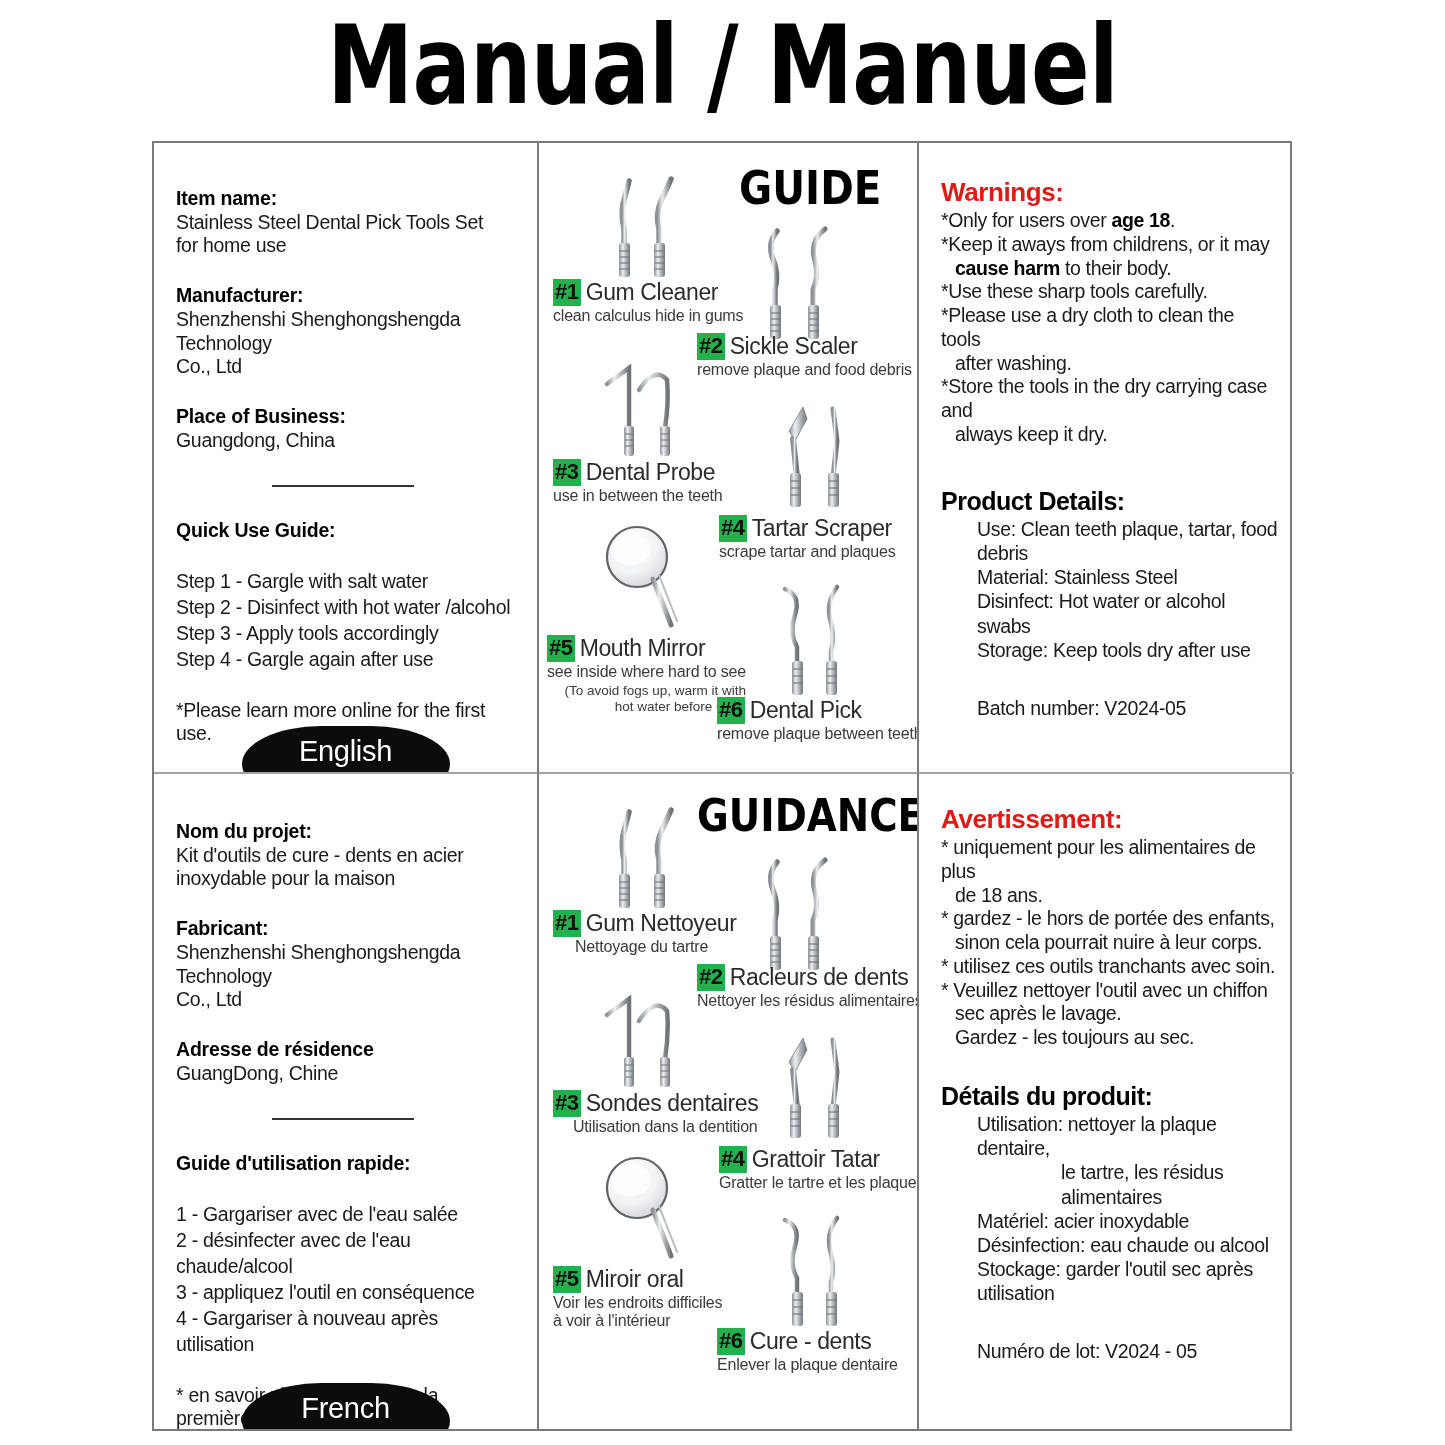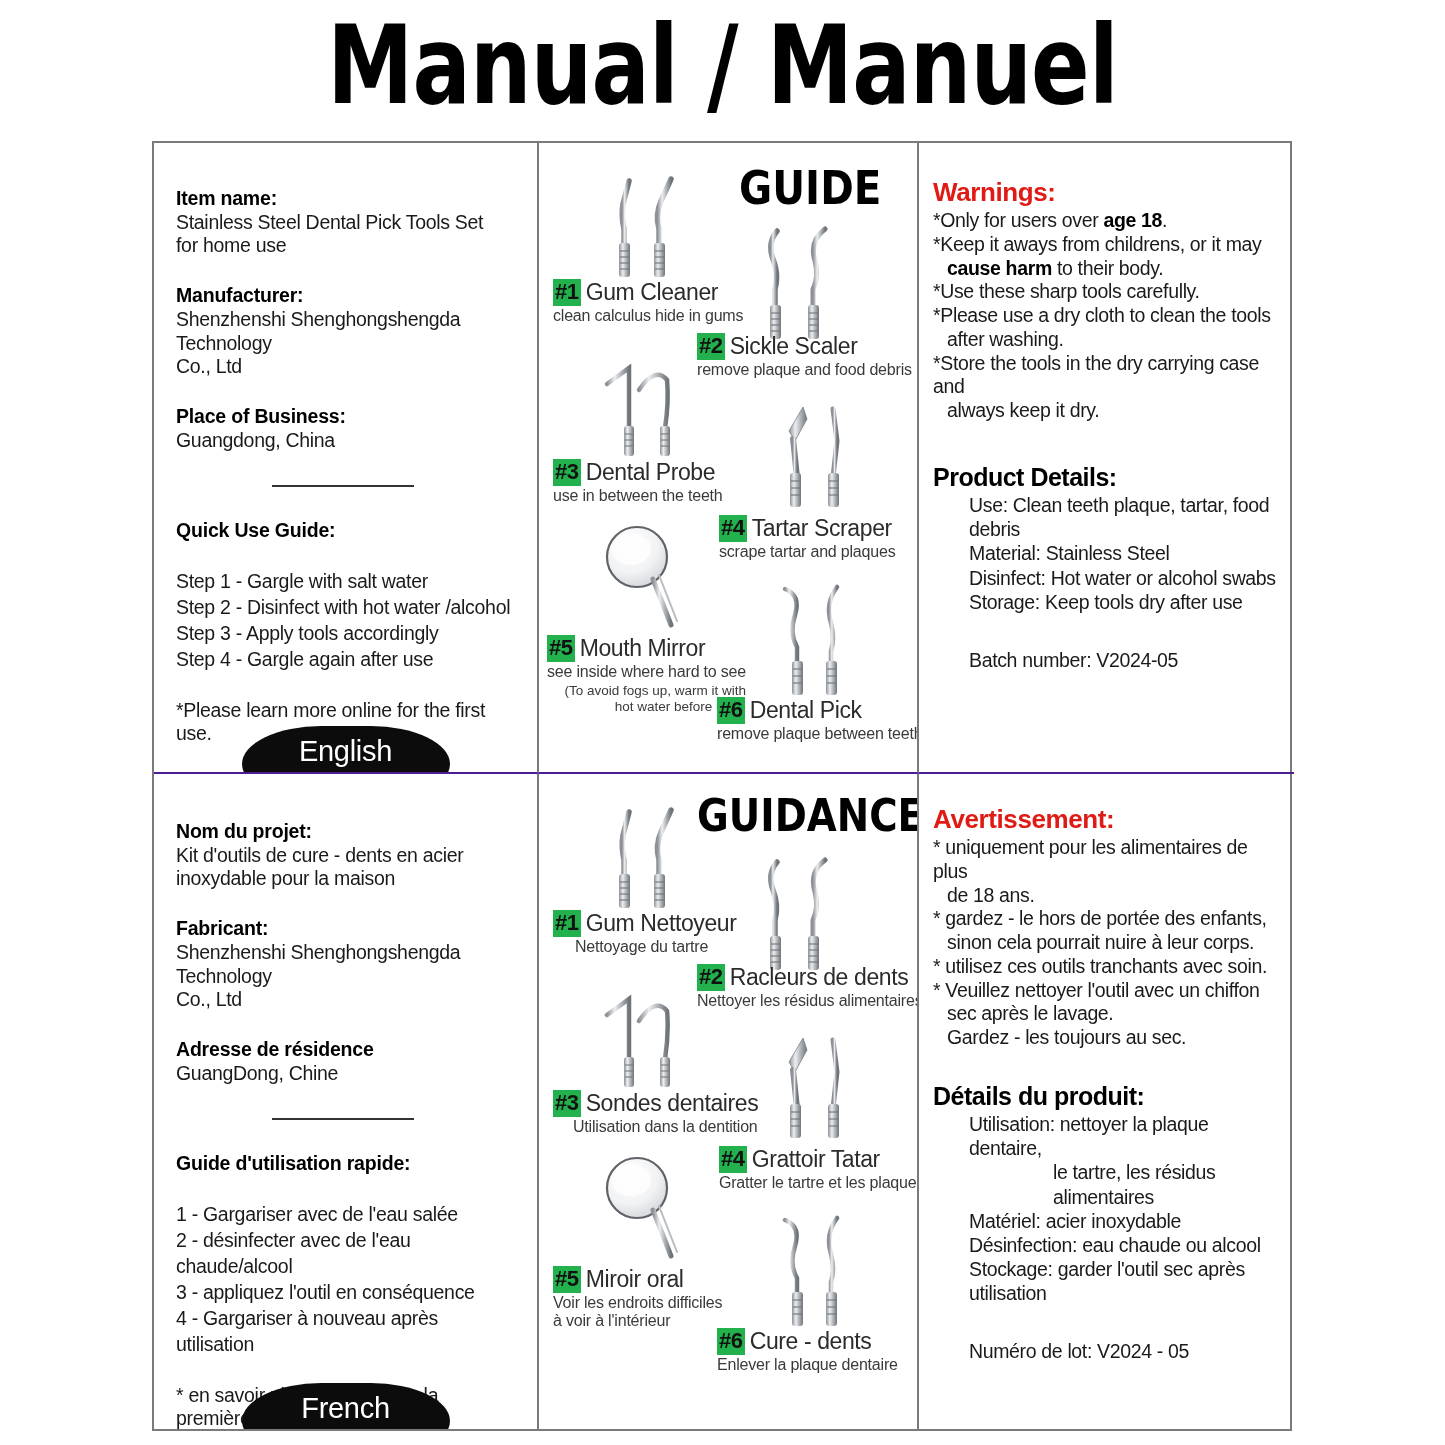--- a/index.html
+++ b/index.html
@@ -37,21 +37,21 @@
     position: absolute;
     left: 152px; top: 141px;
     width: 1140px; height: 1290px;
     border: 2px solid #7a7a7a;
     display: grid;
     grid-template-columns: 385px 380px 375px;
     grid-template-rows: 631px 1fr;
   }
   .cell { position: relative; overflow: hidden; }
   .cell.vline { border-right: 2px solid #7a7a7a; }
-  .cell.hline { border-bottom: 2px solid #4c1d95; }
+  .cell.hline { border-bottom: 2px solid #a3a3a3; }
 
   
   .info { padding: 44px 22px 0 22px; }
   .info-h {
     font-size: 19.5px; font-weight: 700; color: #000;
     letter-spacing: -0.2px; margin-bottom: 1px;
   }
   .info-p {
     font-size: 19.5px; color: #1a1a1a; line-height: 1.19;
     letter-spacing: -0.3px;
@@ -98,21 +98,21 @@
     font-size: 16px; color: #3a3a3a; white-space: nowrap;
     letter-spacing: -0.2px; margin-top: 1px;
   }
   .tool-sub {
     font-size: 13.5px; color: #3a3a3a; white-space: nowrap;
     text-align: right; line-height: 1.22; margin-top: 2px;
   }
   .tool-art { position: absolute; }
 
   
-  .warn { padding: 34px 16px 0 14px; }
+  .warn { padding: 34px 16px 0 22px; }
   .warn-h {
     font-size: 26px; font-weight: 700; color: #e01b16;
     letter-spacing: -0.4px; margin-bottom: 1px;
   }
   .warn-l {
     font-size: 19.5px; color: #1a1a1a; line-height: 1.22;
     letter-spacing: -0.35px;
   }
   .pd-h {
     font-size: 25px; font-weight: 700; color: #000;

